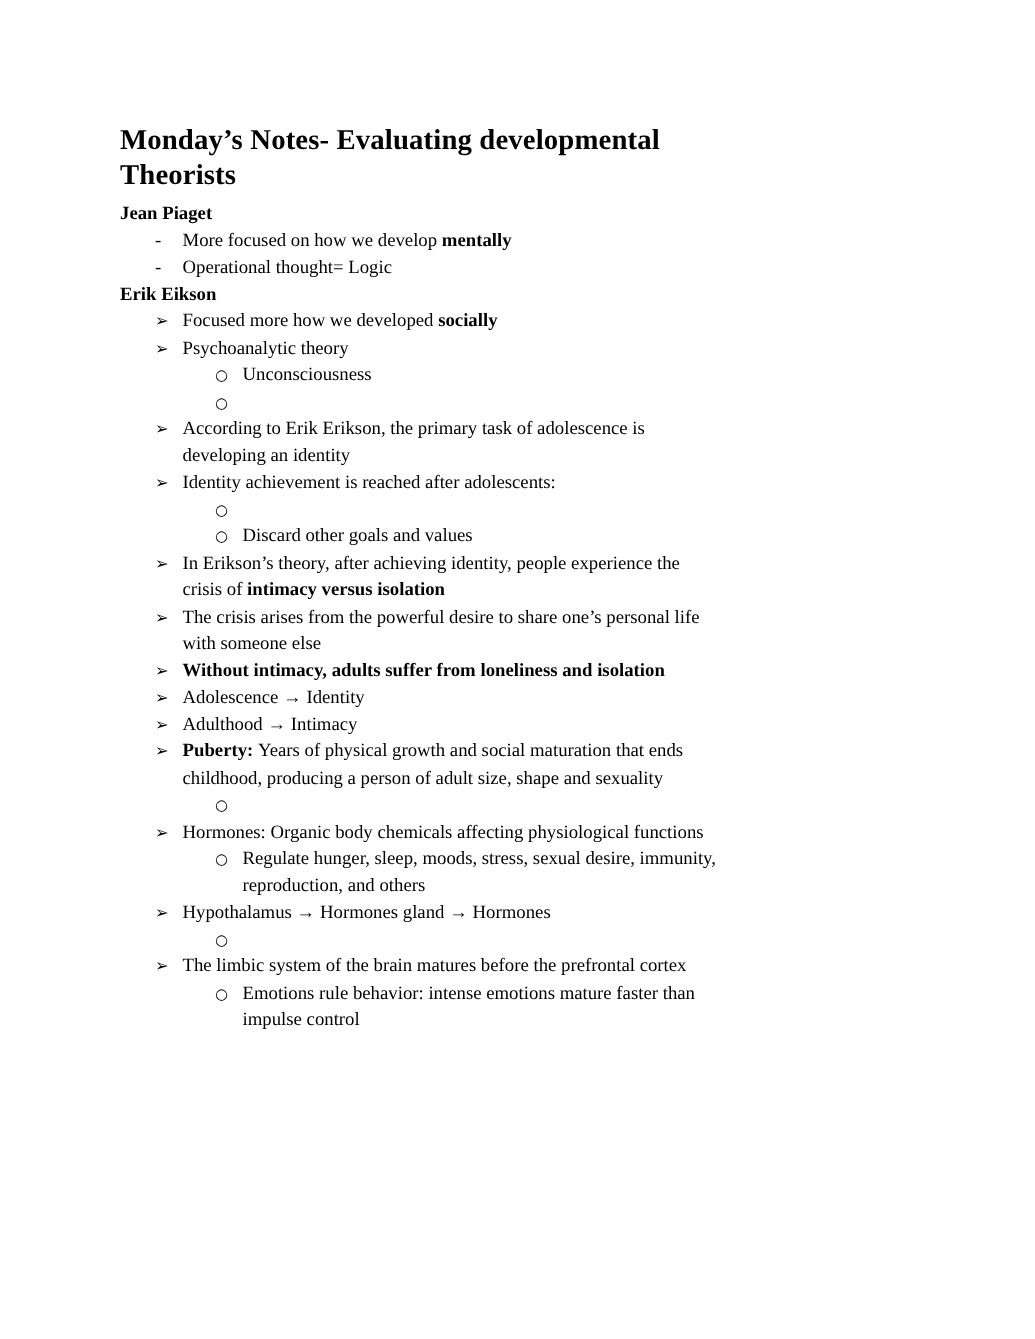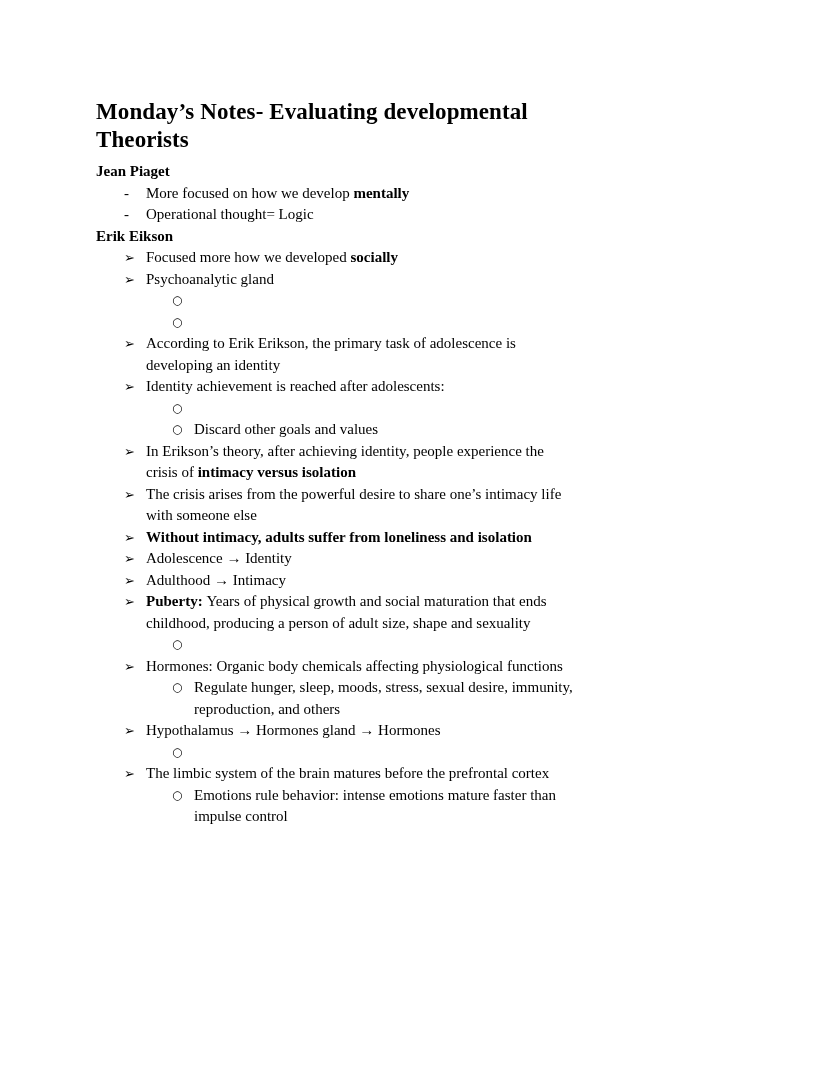--- a/index.html
+++ b/index.html
@@ -76,24 +76,25 @@
       </div>
       <div class="block heading">
         <span class="text"><span class="bold">Erik Eikson</span></span>
       </div>
       <div class="block bullet lvl1">
         <span class="marker arrow">➢</span>
         <span class="text"><span>Focused more how we developed </span><span class="bold">socially</span></span>
       </div>
       <div class="block bullet lvl1">
         <span class="marker arrow">➢</span>
-        <span class="text"><span>Psychoanalytic gland</span></span>
+        <span class="text"><span>Psychoanalytic theory</span></span>
       </div>
       <div class="block bullet lvl2">
         <span class="marker circle">○</span>
+        <span class="text"><span>Unconsciousness</span></span>
       </div>
       <div class="block bullet lvl2">
         <span class="marker circle">○</span>
       </div>
       <div class="block bullet lvl1">
         <span class="marker arrow">➢</span>
         <span class="text"><span>According to Erik Erikson, the primary task of adolescence is developing an identity</span></span>
       </div>
       <div class="block bullet lvl1">
         <span class="marker arrow">➢</span>
@@ -105,21 +106,21 @@
       <div class="block bullet lvl2">
         <span class="marker circle">○</span>
         <span class="text"><span>Discard other goals and values</span></span>
       </div>
       <div class="block bullet lvl1">
         <span class="marker arrow">➢</span>
         <span class="text"><span>In Erikson’s theory, after achieving identity, people experience the crisis of </span><span class="bold">intimacy versus isolation</span></span>
       </div>
       <div class="block bullet lvl1">
         <span class="marker arrow">➢</span>
-        <span class="text"><span>The crisis arises from the powerful desire to share one’s intimacy life with someone else</span></span>
+        <span class="text"><span>The crisis arises from the powerful desire to share one’s personal life with someone else</span></span>
       </div>
       <div class="block bullet lvl1">
         <span class="marker arrow">➢</span>
         <span class="text"><span class="bold">Without intimacy, adults suffer from loneliness and isolation</span></span>
       </div>
       <div class="block bullet lvl1">
         <span class="marker arrow">➢</span>
         <span class="text"><span>Adolescence → Identity</span></span>
       </div>
       <div class="block bullet lvl1">

